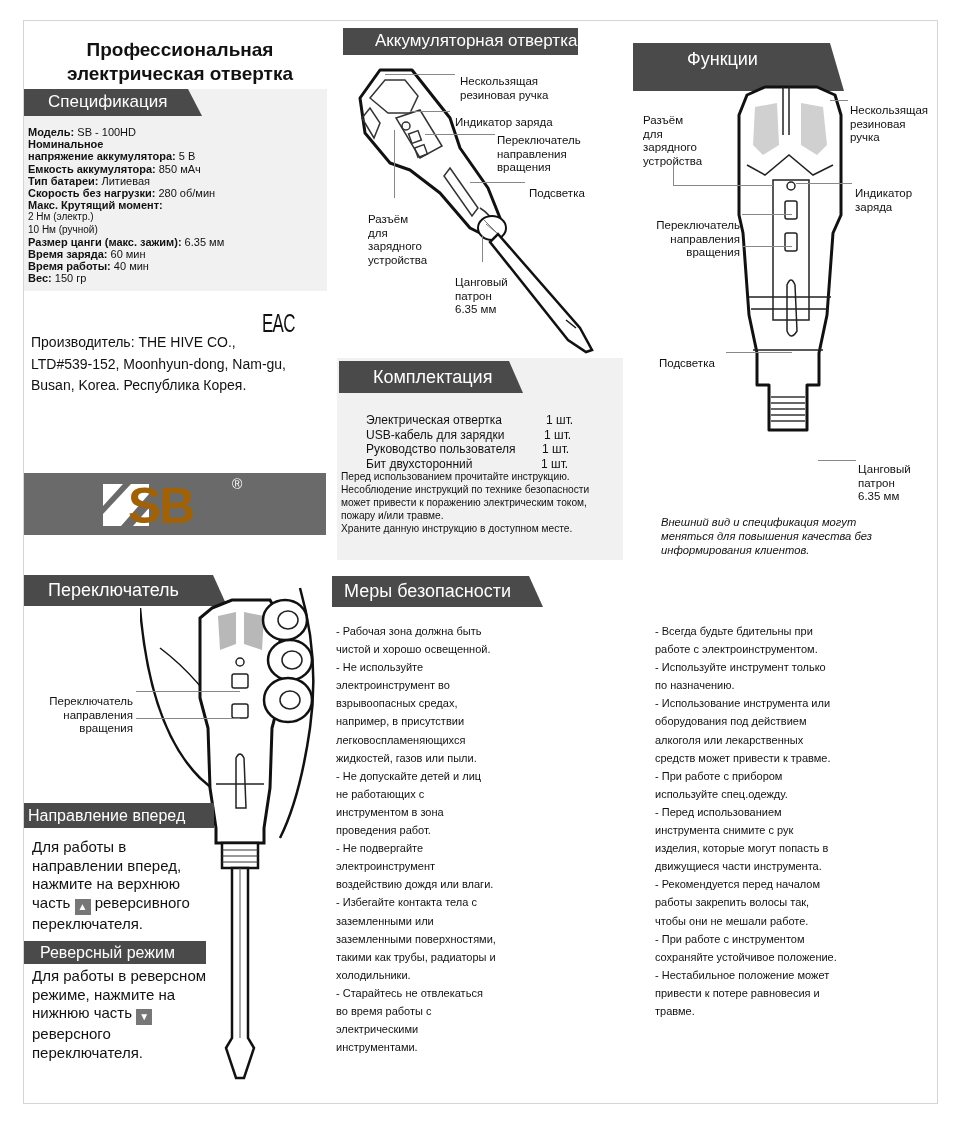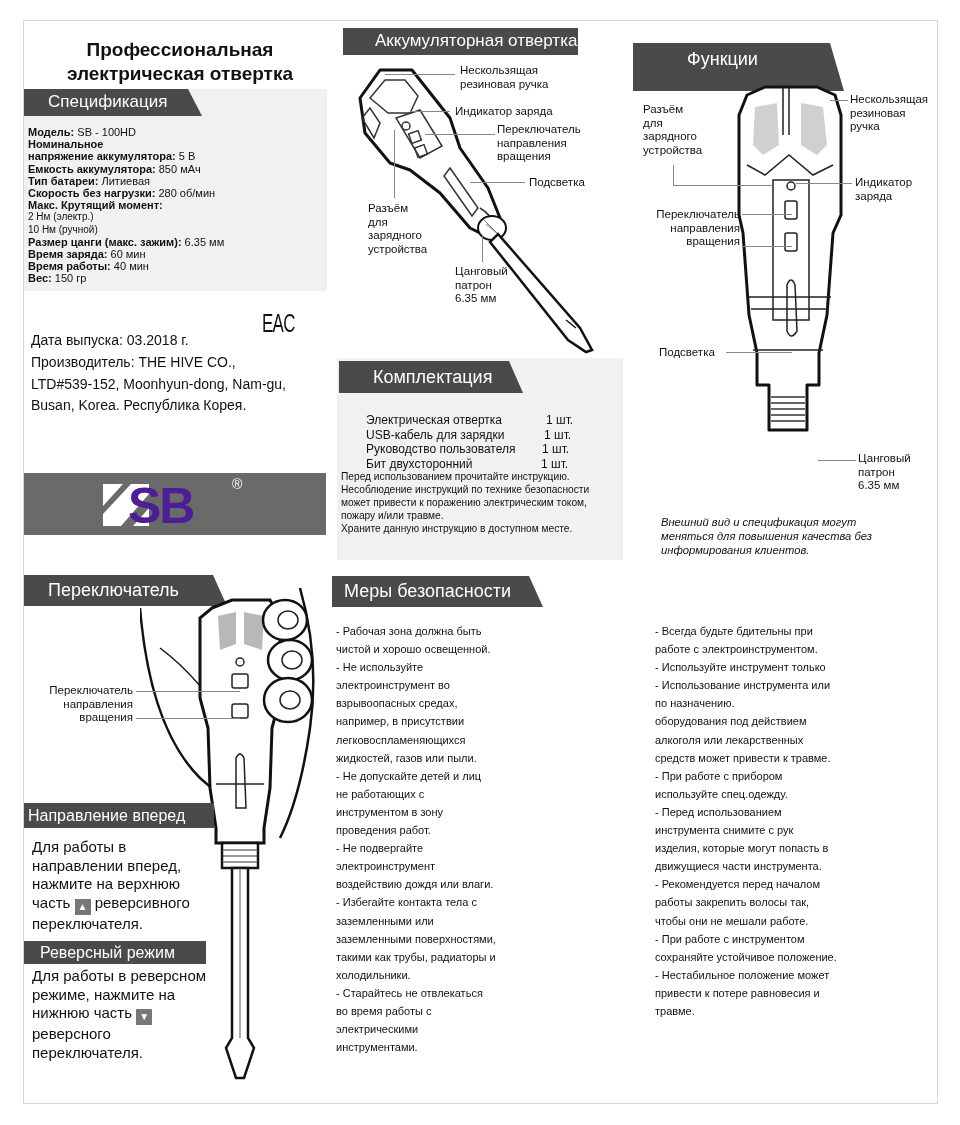--- a/index.html
+++ b/index.html
@@ -8,23 +8,23 @@
   .frame { position: absolute; left: 23px; top: 20px; width: 915px; height: 1084px; border: 1px solid #d4d4d4; background: #fff; }
   .banner { position: absolute; background: #4a4a4a; color: #fff; font-size: 17px; line-height: 26px; height: 27px; padding-left: 24px; white-space: nowrap; }
   .banner.slant { clip-path: polygon(0 0, calc(100% - 14px) 0, 100% 100%, 0 100%); }
   .graybox { position: absolute; background: #f1f1f1; }
   .doc-title { position: absolute; left: 40px; top: 38px; width: 280px; text-align: center; font-weight: bold; font-size: 19px; line-height: 24px; }
   .spec { position: absolute; left: 28px; top: 126px; font-size: 11px; line-height: 12.2px; }
   .spec b { font-weight: bold; }
   .maker { position: absolute; left: 31px; top: 331px; font-size: 14px; line-height: 19.5px; }
   .eac { position: absolute; left: 262px; top: 308px; font-size: 26px; font-family: "Liberation Sans", sans-serif; transform: scaleX(0.65); transform-origin: left; letter-spacing: -1px; font-weight: normal; }
   .logo-bar { position: absolute; left: 24px; top: 473px; width: 302px; height: 62px; background: #6a6a6a; }
-  .logo-text { position: absolute; left: 128px; top: 479px; font-size: 50px; font-weight: bold; color: #4c1d95; letter-spacing: -2px; line-height: 54px; }
+  .logo-text { position: absolute; left: 128px; top: 479px; font-size: 50px; font-weight: bold; color: #a16207; letter-spacing: -2px; line-height: 54px; }
   .logo-reg { position: absolute; left: 232px; top: 476px; font-size: 14px; color: #fff; }
-  .label { position: absolute; font-size: 11.5px; line-height: 13.5px; color: #111; }
+  .label { position: absolute; font-size: 11.5px; line-height: 13.5px; color: #111; margin-top: 11px; }
   .label.r { text-align: right; }
   .kit { position: absolute; left: 366px; top: 413px; font-size: 12px; line-height: 14.5px; }
   .kit-row { display: flex; }
   .kit-name { width: 180px; }
   .warn { position: absolute; left: 341px; top: 470px; font-size: 10.2px; line-height: 13px; }
   .note { position: absolute; left: 661px; top: 515px; font-size: 11.2px; line-height: 14px; font-style: italic; }
   .safety { position: absolute; font-size: 11px; line-height: 18.1px; }
   .mode-text { position: absolute; left: 32px; font-size: 15px; line-height: 18.5px; }
   .sq { display: inline-block; width: 16px; height: 16px; background: #777; color: #fff; font-size: 10px; line-height: 16px; text-align: center; vertical-align: -2px; }
   .leader { position: absolute; height: 1px; background: #888; }
@@ -55,21 +55,20 @@
   <div style="font-size:10px"><b></b><span>2 Нм (электр.)</span></div>
   <div style="font-size:10px"><b></b><span>10 Нм (ручной)</span></div>
   <div><b>Размер цанги (макс. зажим):</b><span> 6.35 мм</span></div>
   <div><b>Время заряда:</b><span> 60 мин</span></div>
   <div><b>Время работы:</b><span> 40 мин</span></div>
   <div><b>Вес:</b><span> 150 гр</span></div>
 </div>
 
 <div class="eac">EAC</div>
 <div class="maker">
-  <div>Дата выпуска: 03.2018 г.</div>
   <div style="line-height:22px">Производитель: THE HIVE CO.,</div>
   <div style="line-height:22px">LTD#539-152, Moonhyun-dong, Nam-gu,</div>
   <div style="line-height:20px">Busan, Korea. Республика Корея.</div>
 </div>
 
 <div class="logo-bar"></div>
 <svg style="left:103px;top:484px" width="46" height="42" viewBox="0 0 46 42">
   <polygon points="0,42 0,30 28,0 46,0 46,10 18,42" fill="#fff"></polygon>
   <polygon points="0,22 0,0 20,0" fill="#fff"></polygon>
   <polygon points="30,42 46,24 46,42" fill="#fff"></polygon>
@@ -294,42 +293,42 @@
   <div>- Рабочая зона должна быть</div>
     <div>чистой и хорошо освещенной.</div>
     <div>- Не используйте</div>
     <div>электроинструмент во</div>
   <div>взрывоопасных средах,</div>
     <div>например, в присутствии</div>
     <div>легковоспламеняющихся</div>
     <div>жидкостей, газов или пыли.</div>
   <div>- Не допускайте детей и лиц</div>
     <div>не работающих с</div>
-    <div>инструментом в зону</div>
+    <div>инструментом в зона</div>
     <div>проведения работ.</div>
   <div>- Не подвергайте</div>
     <div>электроинструмент</div>
     <div>воздействию дождя или влаги.</div>
     <div>- Избегайте контакта тела с</div>
   <div>заземленными или</div>
     <div>заземленными поверхностями,</div>
     <div>такими как трубы, радиаторы и</div>
     <div>холодильники.</div>
   <div>- Старайтесь не отвлекаться</div>
     <div>во время работы с</div>
     <div>электрическими</div>
     <div>инструментами.</div>
 </div>
 
 <div class="safety" style="left:655px;top:622px">
   <div>- Всегда будьте бдительны при</div>
     <div>работе с электроинструментом.</div>
     <div>- Используйте инструмент только</div>
-    <div>-  Использование инструмента или</div>
-  <div>по назначению.</div>
+    <div>по назначению.</div>
+  <div>-  Использование инструмента или</div>
     <div>оборудования под действием</div>
     <div>алкоголя или лекарственных</div>
     <div>средств может привести к травме.</div>
   <div>- При работе с прибором</div>
     <div>используйте спец.одежду.</div>
     <div>- Перед использованием</div>
     <div>инструмента снимите с рук</div>
   <div>изделия, которые могут попасть в</div>
     <div>движущиеся части инструмента.</div>
     <div>- Рекомендуется перед началом</div>

